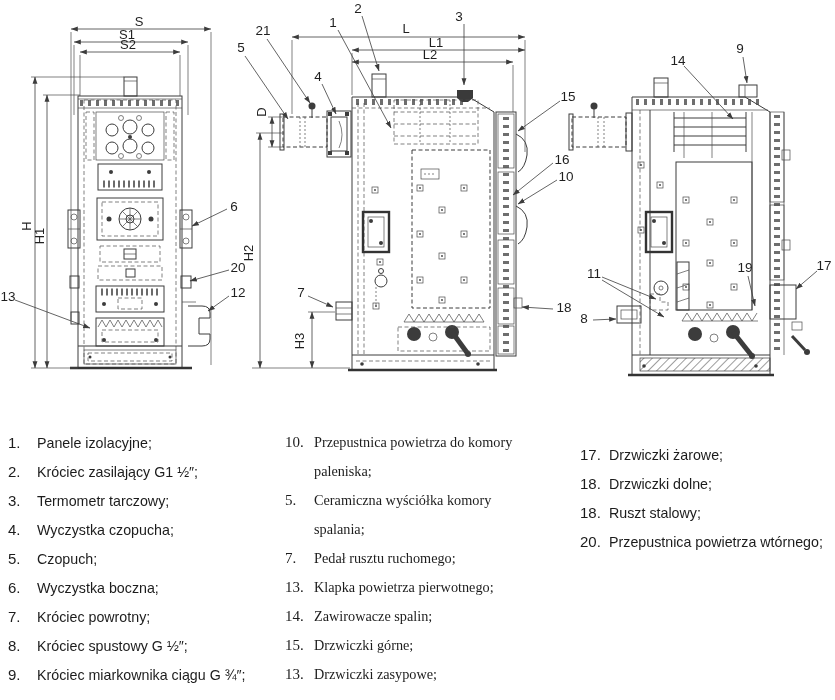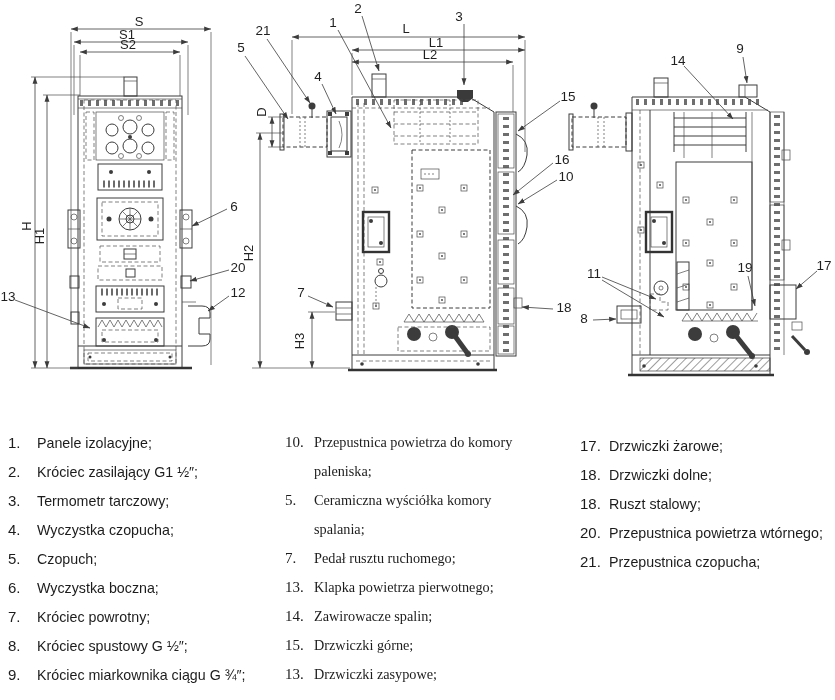--- a/index.html
+++ b/index.html
@@ -500,37 +500,33 @@
         </div>
     <div class="litem">
           <span class="num">15.</span>
           <span class="txt nw">Drzwiczki górne;</span>
         </div>
     <div class="litem">
           <span class="num">13.</span>
           <span class="txt nw">Drzwiczki zasypowe;</span>
         </div>
   </div>
-  <div class="lcol" style="left:580px;width:250px;top:3px;">
+  <div class="lcol" style="left:580px;width:250px;top:12px;">
     <div class="litem">
           <span class="num">17.</span>
           <span class="txt nw">Drzwiczki żarowe;</span>
         </div>
     <div class="litem">
           <span class="num">18.</span>
           <span class="txt nw">Drzwiczki dolne;</span>
         </div>
     <div class="litem">
           <span class="num">18.</span>
           <span class="txt nw">Ruszt stalowy;</span>
         </div>
     <div class="litem">
           <span class="num">20.</span>
           <span class="txt nw">Przepustnica powietrza wtórnego;</span>
         </div>
-    <div class="litem">
-          <span class="num">21.</span>
-          <span class="txt nw">Przepustnica czopucha;</span>
-        </div>
   </div>
 </div>
 
 </div>
 
 </body></html>

